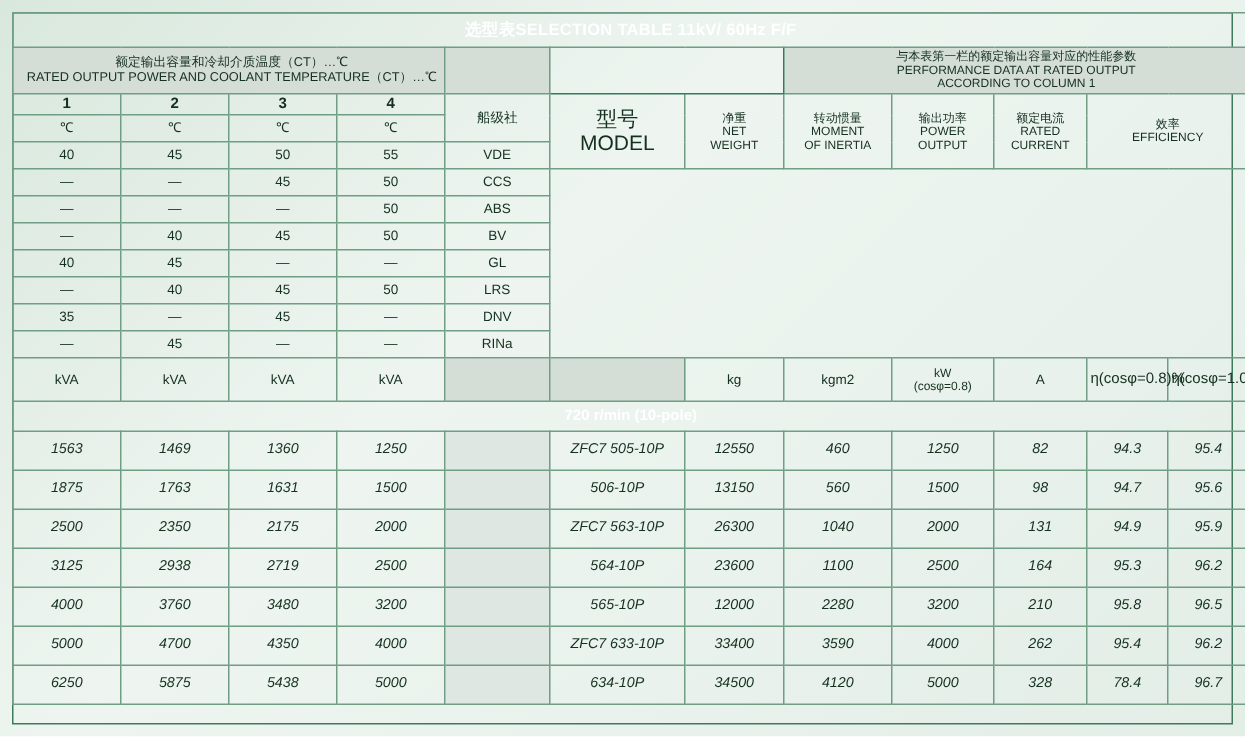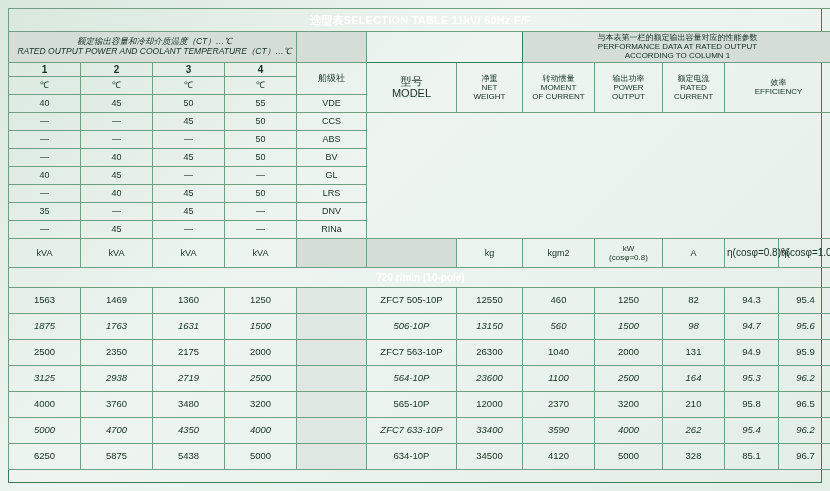--- a/index.html
+++ b/index.html
@@ -52,21 +52,20 @@
     font-size: 11px;
     letter-spacing: .2px;
     height: 20px;
     border: 1px solid #2f7d59;
   }
   .hdr-left {
     text-align: left;
     padding-left: 6px !important;
     font-size: 8.5px;
     line-height: 1.35;
-    font-style: italic;
   }
   .hdr-gray {
     background: #d5ddd7 !important;
   }
   .hdr-band {
     background: #2f7d59;
     border: 1px solid #2f7d59 !important;
   }
   .green-band td {
     background: #2f7d59;
@@ -87,27 +86,27 @@
     font-size: 10px;
   }
   .small {
     font-size: 8px;
     line-height: 1.25;
   }
   .xsmall {
     font-size: 10px;
     line-height: 1.2;
   }
-  .rowlight td { background: rgba(255,255,255,0.55); }
+  .rowlight td { background: rgba(255,255,255,0.55); font-style: italic; }
   .rowdark td { background: rgba(224,234,228,0.75); font-style: italic; }
   .data-row td { height: 23px; font-size: 9.5px; }
   .ct-row td { height: 15px; }
   .unit-row td { height: 26px; }
   .grayfill { background: #d5ddd7 !important; }
-  .model-col { font-size: 11px; }
+  .model-col { font-size: 14px; }
   .blankcol { background: #dfe7e2 !important; }
 </style>
 </head>
 <body>
 
 <div id="sheet">
   <div class="frame"></div>
 
   <table class="main">
     <colgroup>
@@ -156,21 +155,21 @@
         <div>MODEL</div>
       </td>
       <td rowspan="3" class="small">
         <div>净重</div>
         <div>NET</div>
         <div>WEIGHT</div>
       </td>
       <td rowspan="3" class="small">
         <div>转动惯量</div>
         <div>MOMENT</div>
-        <div>OF CURRENT</div>
+        <div>OF INERTIA</div>
       </td>
       <td rowspan="3" class="small">
         <div>输出功率</div>
         <div>POWER</div>
         <div>OUTPUT</div>
       </td>
       <td rowspan="3" class="small">
         <div>额定电流</div>
         <div>RATED</div>
         <div>CURRENT</div>
@@ -324,21 +323,21 @@
       <td>96.2</td>
     </tr>
     <tr class="data-row rowlight">
       <td>4000</td>
       <td>3760</td>
       <td>3480</td>
       <td>3200</td>
       <td class="blankcol"></td>
       <td>565-10P</td>
       <td>12000</td>
-      <td>2370</td>
+      <td>2280</td>
       <td>3200</td>
       <td>210</td>
       <td>95.8</td>
       <td>96.5</td>
     </tr>
     <tr class="data-row rowdark">
       <td>5000</td>
       <td>4700</td>
       <td>4350</td>
       <td>4000</td>
@@ -355,18 +354,18 @@
       <td>6250</td>
       <td>5875</td>
       <td>5438</td>
       <td>5000</td>
       <td class="blankcol"></td>
       <td>634-10P</td>
       <td>34500</td>
       <td>4120</td>
       <td>5000</td>
       <td>328</td>
-      <td>85.1</td>
+      <td>78.4</td>
       <td>96.7</td>
     </tr>
   </tbody>
     </table>
 </div>
 
 </body></html>

